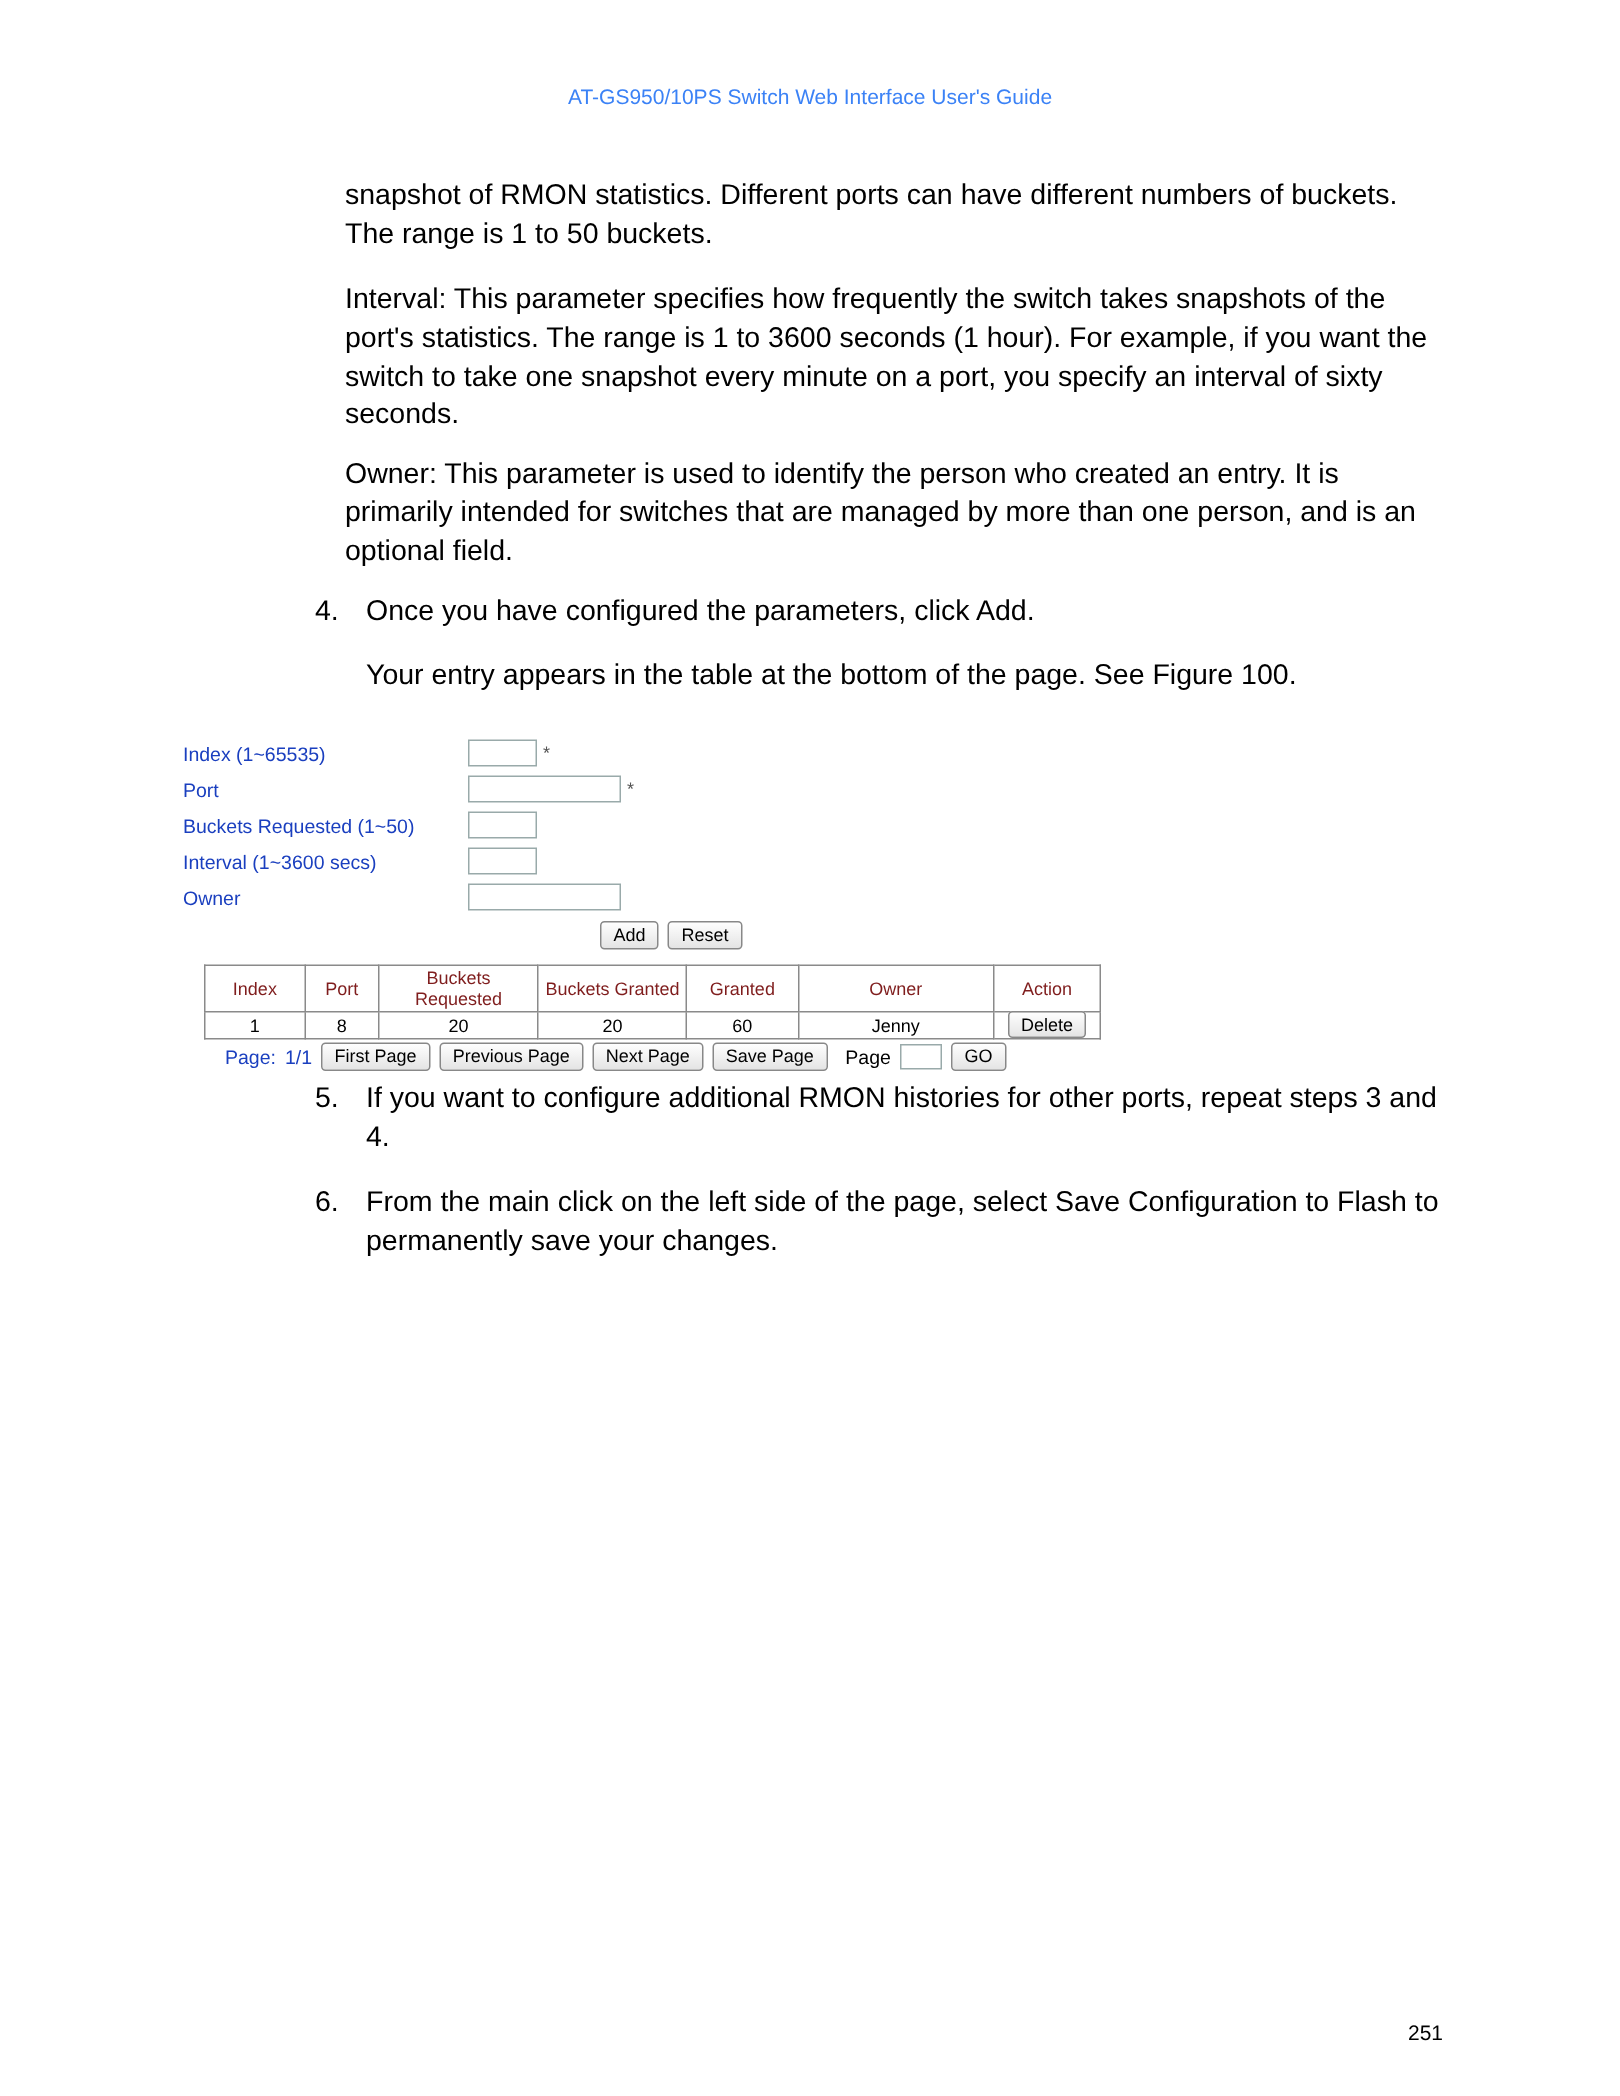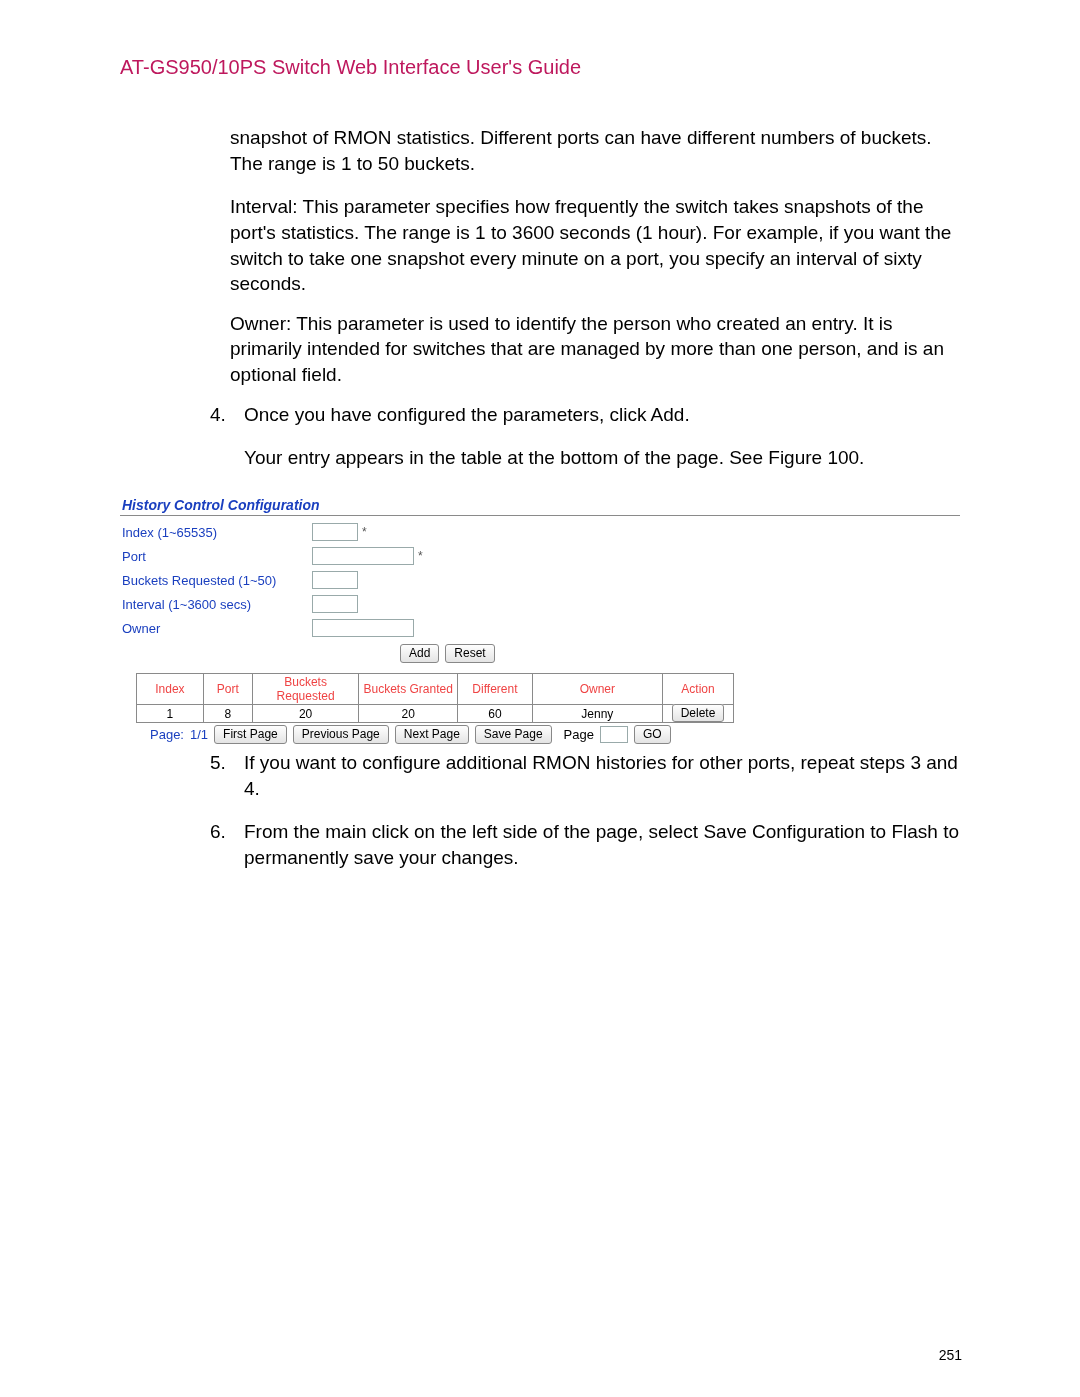--- a/index.html
+++ b/index.html
@@ -10,24 +10,24 @@
     color: #000;
   }
   .page {
     width: 1080px;
     height: 1397px;
     position: relative;
     box-sizing: border-box;
     padding: 56px 120px 40px 120px;
   }
   .running-head {
-    font-size: 20px;
-    text-align: left;
+    font-size: 14px;
+    text-align: center;
     margin-bottom: 46px;
-    color: #be185d;
+    color: #3b82f6;
   }
   .body-block {
     margin-left: 110px;   
     font-size: 19px;
     line-height: 1.35;
   }
   .body-block p { margin: 0 0 18px 0; }
   .body-block .para-group { margin-bottom: 14px; }
   .step-row {
     display: flex;
@@ -106,21 +106,21 @@
     width: 598px;
     margin: 0 0 2px 16px;
     font-size: 12px;
   }
   .grid th, .grid td {
     border: 1px solid #8a8a8a;
     padding: 1px 4px;
     text-align: center;
   }
   .grid th {
-    color: #ef4444;
+    color: #7f1d1d;
     font-weight: normal;
     background: #fff;
   }
   .pager {
     display: flex;
     align-items: center;
     gap: 6px;
     margin: 2px 0 0 30px;
     font-size: 12px;
   }
@@ -164,21 +164,20 @@
     <div class="step-num">4.</div>
     <div class="step-text">
       <p>
         <span>Once you have configured the parameters, click </span><span class="bold">Add</span><span>.</span>
       </p>
       <p>Your entry appears in the table at the bottom of the page. See Figure 100.</p>
     </div>
   </div>
 
   <div class="ui-shot">
-    <div class="ui-title">History Control Configuration</div>
 
     <div class="form-row">
       <div class="form-label">Index (1~65535)</div>
       <div class="form-field">
         <input class="txt txt-idx" style="">
         <span class="star">*</span>
       </div>
     </div>
     <div class="form-row">
       <div class="form-label">Port</div>
@@ -211,21 +210,21 @@
       <span class="btn">Reset</span>
     </div>
 
     <table class="grid">
       <thead>
         <tr>
           <th style="width:64px">Index</th>
           <th style="width:44px">Port</th>
           <th style="width:106px">Buckets Requested</th>
           <th style="width:100px">Buckets Granted</th>
-          <th style="width:70px">Different</th>
+          <th style="width:70px">Granted</th>
           <th style="width:140px">Owner</th>
           <th style="width:64px">Action</th>
         </tr>
       </thead>
       <tbody>
         <tr>
           <td>1</td>
           <td>8</td>
           <td>20</td>
           <td>20</td>

